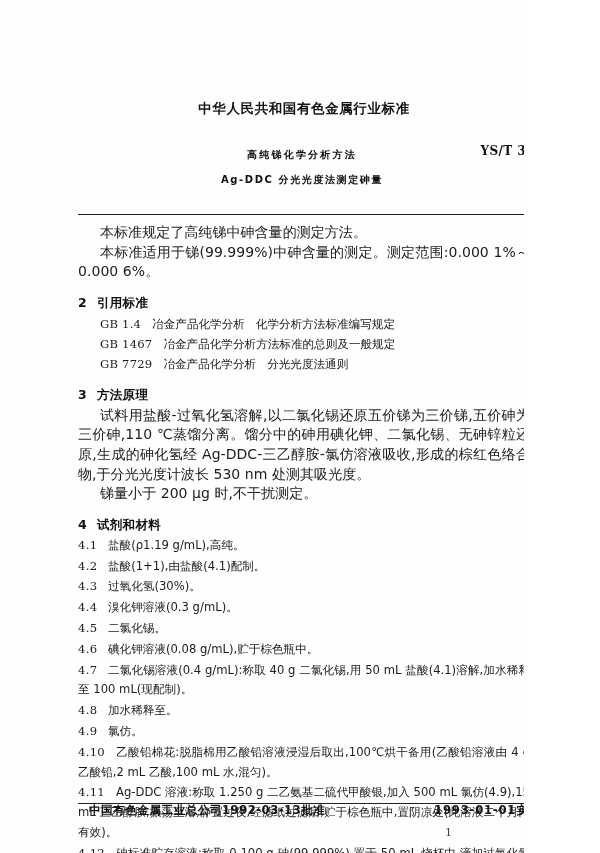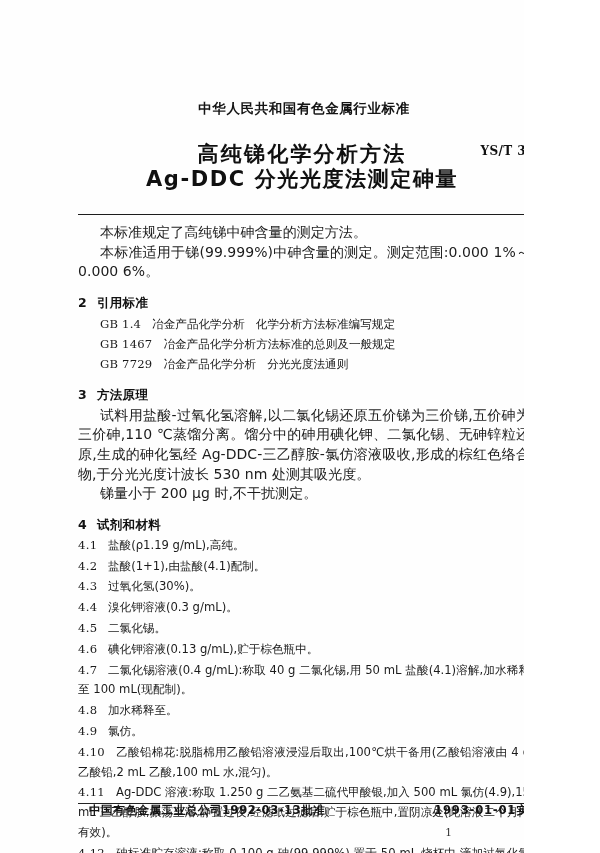--- a/index.html
+++ b/index.html
@@ -35,21 +35,21 @@
     letter-spacing: 0.6px;
     margin-top: 100px;
     color: #141414;
   }
   .title-block {
     position: relative;
     margin-top: 24px;
   }
   .doc-title {
     text-align: center;
-    font-size: 21px;
+    font-size: 10px;
     font-weight: bold;
     letter-spacing: 2.2px;
     line-height: 25px;
     color: #101010;
     padding-right: 4px;
   }
   .doc-title .line2 {
     letter-spacing: 1.6px;
   }
   .std-number {
@@ -209,21 +209,21 @@
     <div class="item">
       <span class="idx">4.3</span><span class="item-body">过氧化氢(30%)。</span>
     </div>
     <div class="item">
       <span class="idx">4.4</span><span class="item-body">溴化钾溶液(0.3 g/mL)。</span>
     </div>
     <div class="item">
       <span class="idx">4.5</span><span class="item-body">二氯化锡。</span>
     </div>
     <div class="item">
-      <span class="idx">4.6</span><span class="item-body">碘化钾溶液(0.13 g/mL),贮于棕色瓶中。</span>
+      <span class="idx">4.6</span><span class="item-body">碘化钾溶液(0.08 g/mL),贮于棕色瓶中。</span>
     </div>
     <div class="item">
       <span class="idx">4.7</span><span class="item-body">二氯化锡溶液(0.4 g/mL):称取 40 g 二氯化锡,用 50 mL 盐酸(4.1)溶解,加水稀释至 100 mL(现配制)。</span>
     </div>
     <div class="item">
       <span class="idx">4.8</span><span class="item-body">加水稀释至。</span>
     </div>
     <div class="item">
       <span class="idx">4.9</span><span class="item-body">氯仿。</span>
     </div>

